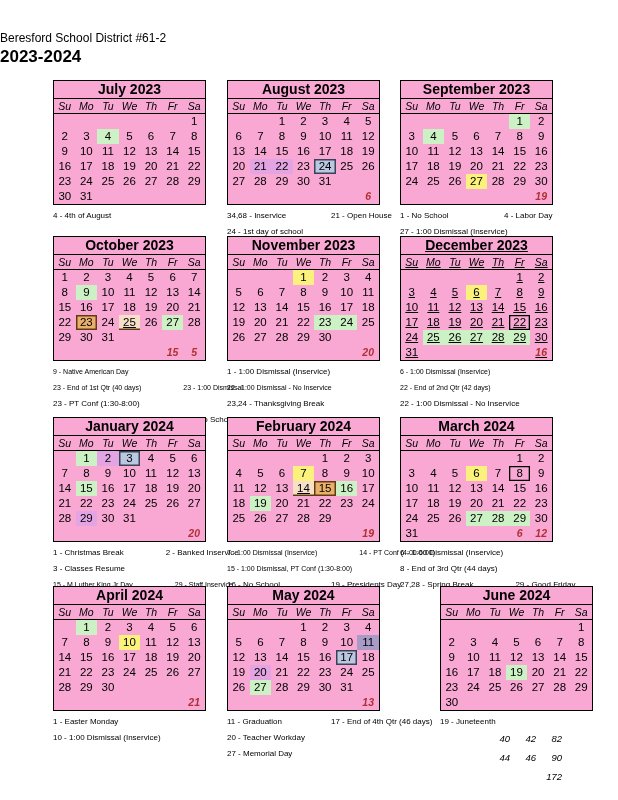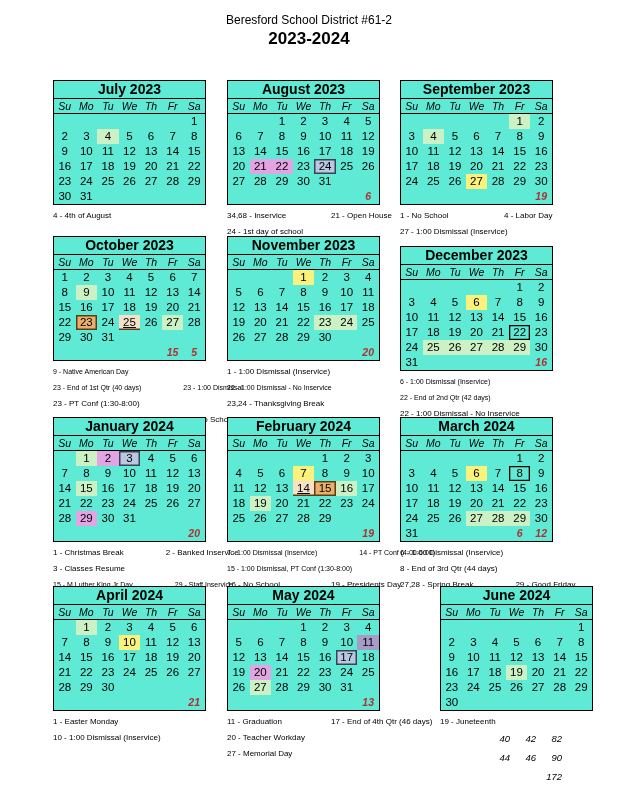--- a/index.html
+++ b/index.html
@@ -1,24 +1,24 @@
 <!DOCTYPE html>
 <html style="--green: #ccf1c4; --yellow: #fbf17d; --plum: #e2a4e2; --purple_dark: #a89bc6; --blue_fill: #bac7e0; --blue_border: #3a4356; --orange_fill: #eab06b; --orange_border: #5f3c10; --peach_fill: #f6e0c8; --red_count: #b03033;"><head>
 <meta charset="utf-8">
 <style>
   html,body{margin:0;padding:0;background:#ffffff;}
   .page{position:relative;width:618px;height:800px;background:#ffffff;overflow:hidden;
         font-family:"Liberation Sans",sans-serif;color:#000;}
-  .header{position:absolute;top:12px;left:0;width:100%;text-align:center;}
+  .header{position:absolute;top:30px;left:0;width:100%;text-align:left;}
   .header .district{font-size:12px;line-height:16px;}
   .header .title{font-size:17px;font-weight:bold;line-height:22px;}
   .header .year{font-size:17px;font-weight:bold;line-height:21px;}
 
   .month{position:absolute;width:153px;}
-  .cal-box{border:1.5px solid #000;background:#5eead4;}
+  .cal-box{border:1.5px solid #000;background:#f9a8d4;}
   .cal-title{text-align:center;font-weight:bold;font-size:14px;line-height:17px;border-bottom:1.2px solid #000;}
   .cal-head{display:grid;grid-template-columns:repeat(7,1fr);border-bottom:1.2px solid #000;
             font-style:italic;font-size:10.5px;line-height:14px;text-align:center;}
   .cal-grid{display:grid;grid-template-columns:repeat(7,1fr);grid-auto-rows:15px;
             font-size:11.5px;line-height:15px;text-align:center;}
   .cell{display:block;}
   .cell.green{background:var(--green);}
   .cell.yellow{background:var(--yellow);}
   .cell.plum{background:var(--plum);}
   .cell.purple{background:var(--purple_dark);}
@@ -352,21 +352,21 @@
             <span class="cell"></span>
             <span class="cell red-count">20</span>
           </div>
         </div>
         <div class="cal-notes">
           <div class="note-line"><span class="note-a">1 - 1:00 Dismissal (Inservice)</span></div>
           <div class="note-line small"><span class="note-a">22 - 1:00 Dismissal - No Inservice</span></div>
           <div class="note-line"><span class="note-a">23,24 - Thanksgiving Break</span></div>
         </div>
       </div>
-      <div class="month" style="left: 400px; top: 246px;">
+      <div class="month" style="left: 400px; top: 236px; text-decoration: underline;">
         <div class="cal-box">
           <div class="cal-title">December 2023</div>
           <div class="cal-head">
             <span>Su</span>
             <span>Mo</span>
             <span>Tu</span>
             <span>We</span>
             <span>Th</span>
             <span>Fr</span>
             <span>Sa</span>

